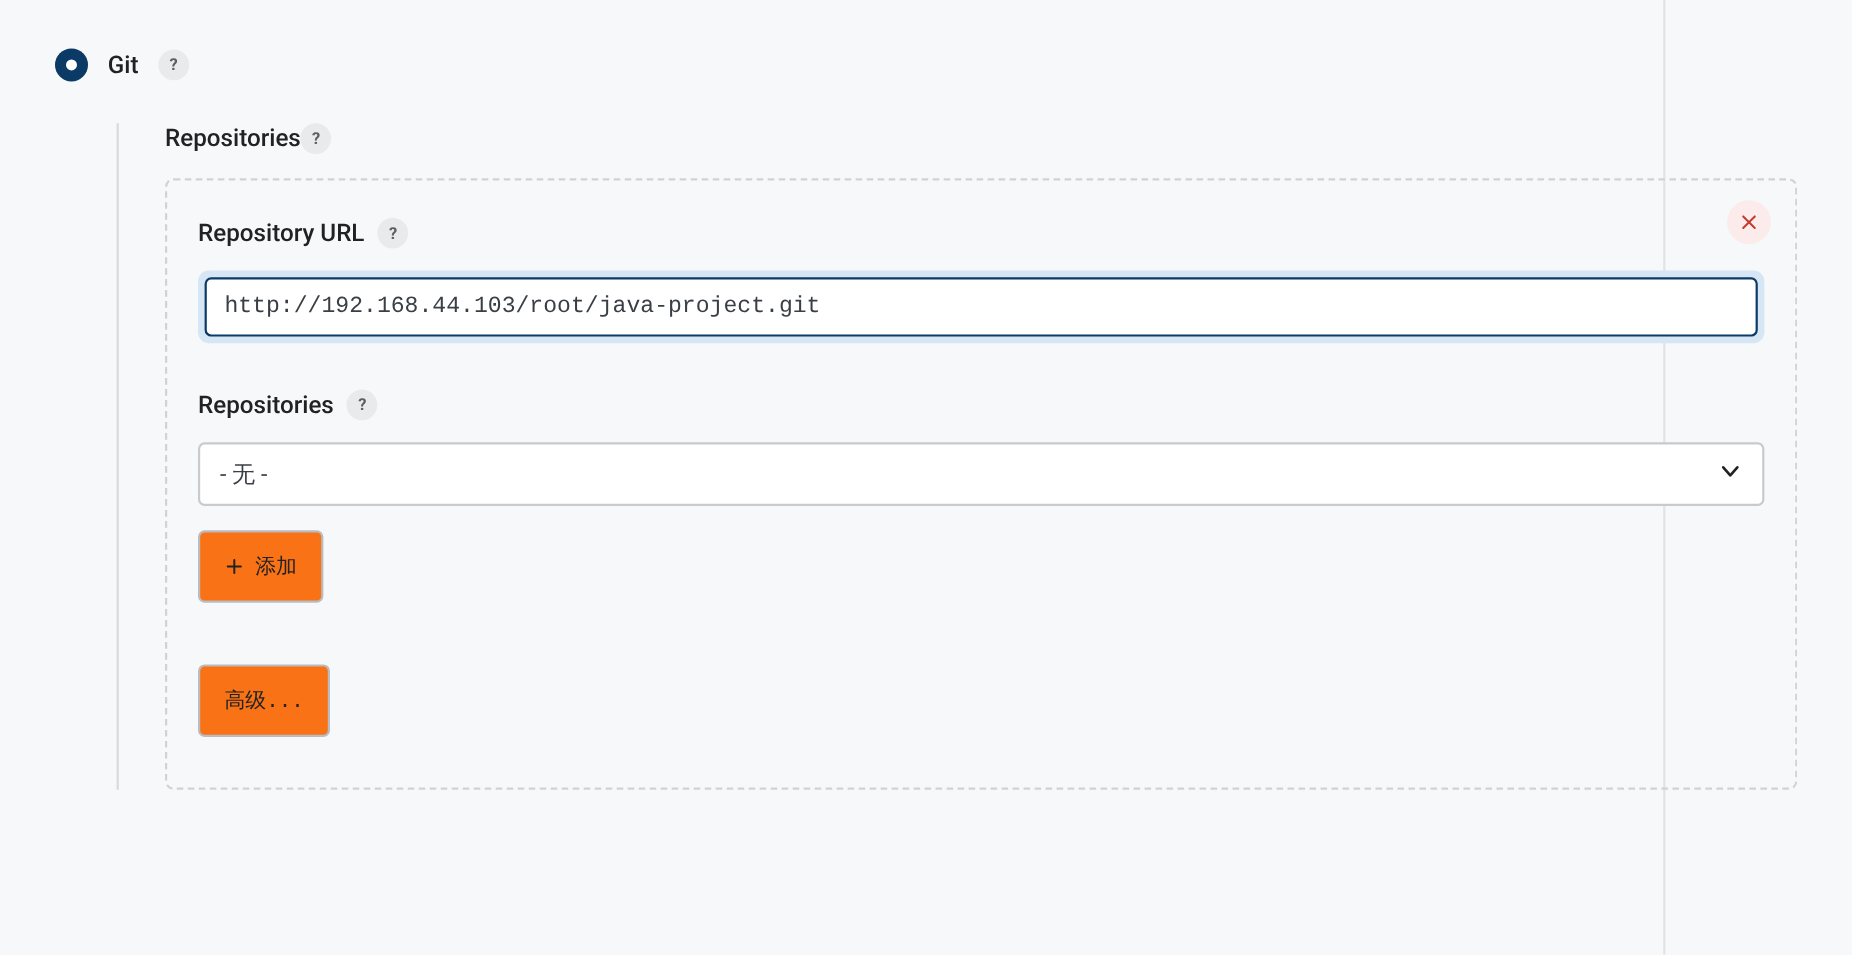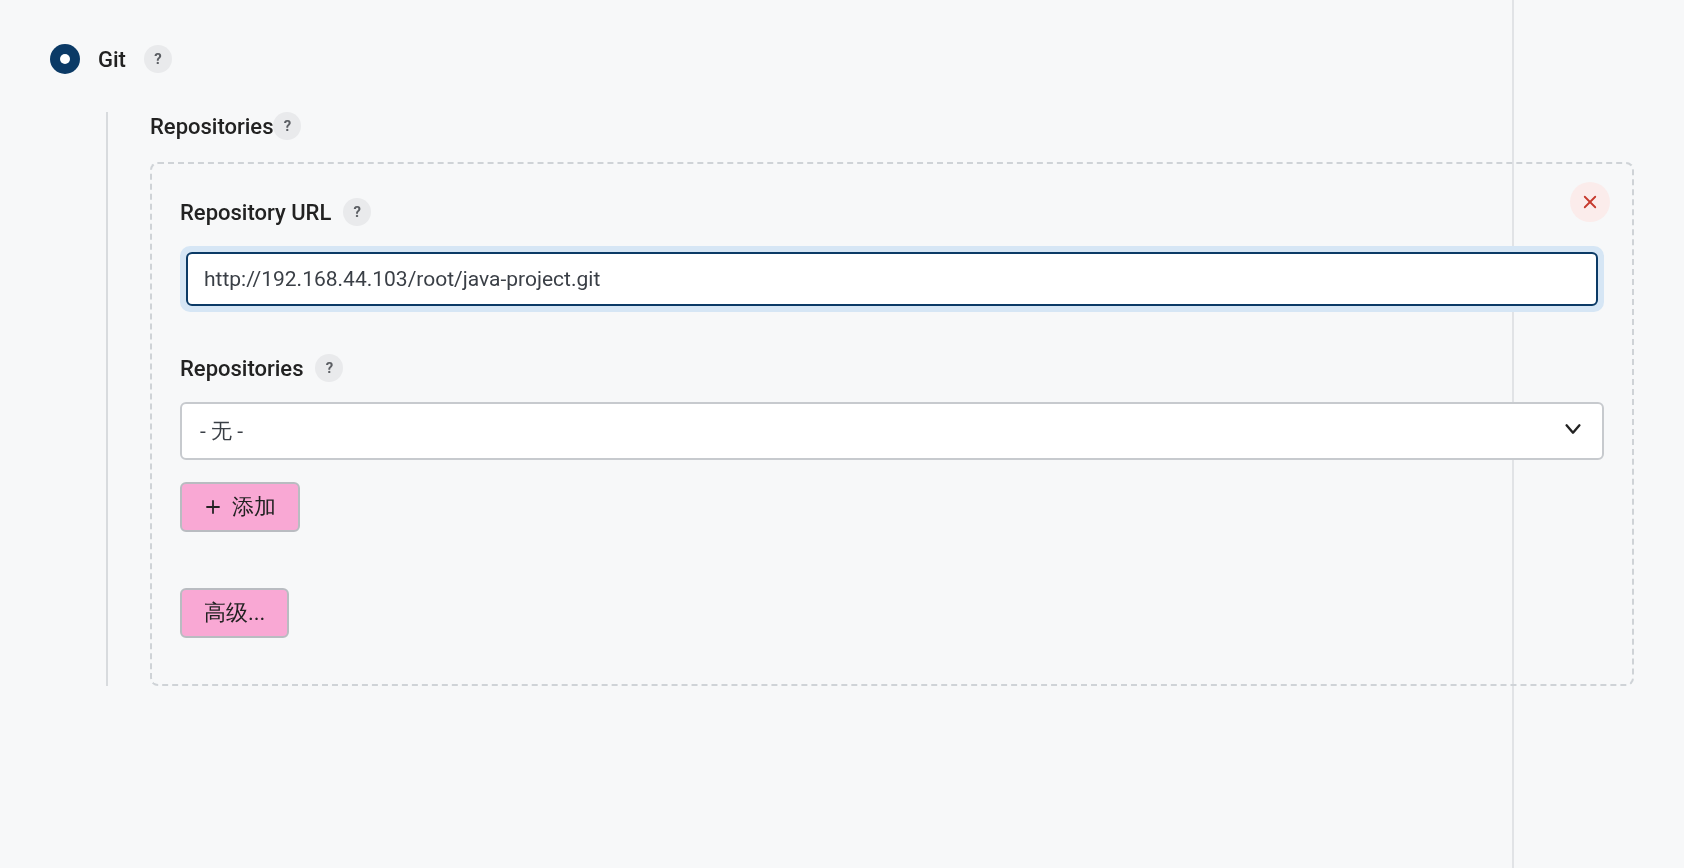--- a/index.html
+++ b/index.html
@@ -98,20 +98,21 @@
     gap: 12px;
     font-size: 22px;
     font-weight: 500;
     margin-top: 8px;
     margin-bottom: 20px;
   }
   .url-input-wrap {
     background: #d6e6f5;
     border-radius: 10px;
     padding: 6px;
+    font-family: Liberation Mono, monospace;
   }
   .url-input {
     width: 100%;
     height: 54px;
     padding: 0 16px;
     font-size: 21px;
     color: #3a3f46;
     background: #fff;
     border: 2px solid #0b3a66;
     border-radius: 6px;
@@ -139,35 +140,35 @@
   .chevron {
     position: absolute;
     right: 20px;
     top: 50%;
     transform: translateY(-50%);
     pointer-events: none;
   }
   .chevron svg { width: 22px; height: 22px; }
   .btn {
     border: 2px solid #b9bcc1;
-    background: #f9a8d4;
+    background: #f97316;
     border-radius: 6px;
-    height: 50px;
+    height: 66px;
     padding: 0 22px;
     display: inline-flex;
     align-items: center;
     gap: 10px;
-    font-size: 22px;
+    font-size: 19px;
     color: #222;
     cursor: pointer;
     font-family: inherit;
   }
   .btn svg { width: 18px; height: 18px; }
   .add-btn-row { margin-top: 22px; }
-  .adv-btn-row { margin-top: 56px; }
+  .adv-btn-row { margin-top: 56px; font-family: Liberation Mono, monospace; }
   .right-edge {
     position: absolute;
     top: 0;
     right: 170px;
     width: 2px;
     height: 868px;
     background: #e1e3e6;
   }
 </style>
 </head>

